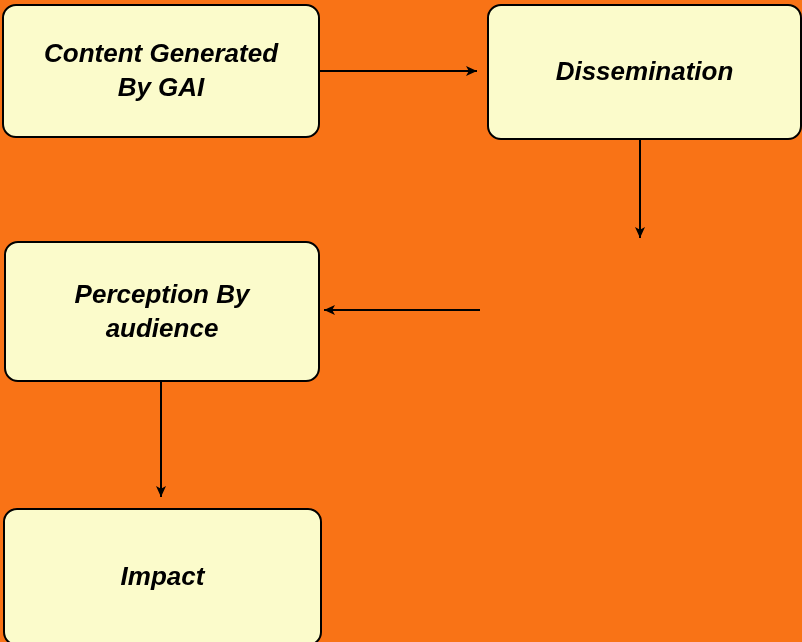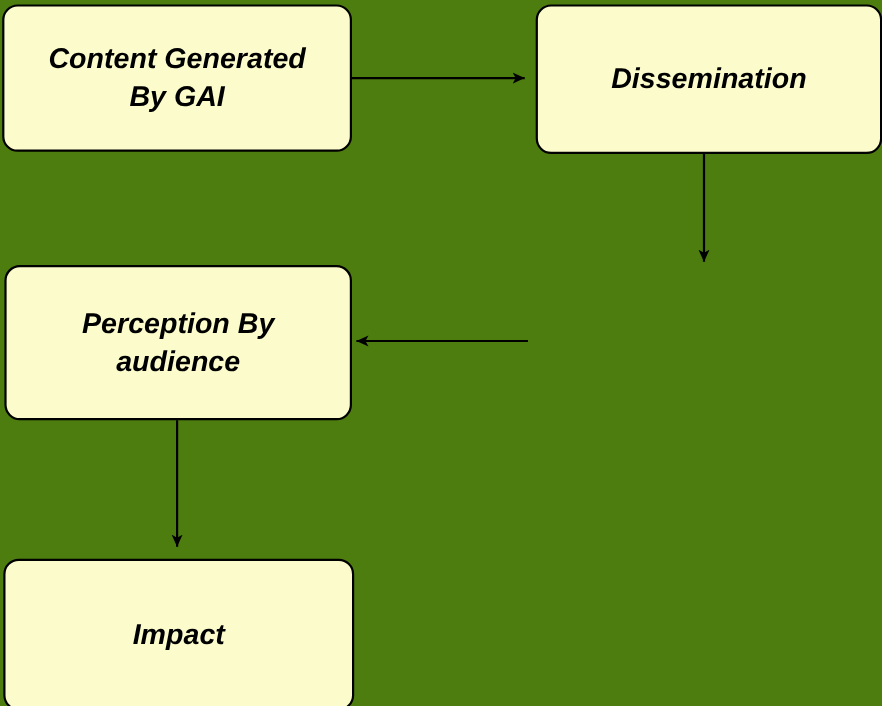--- a/index.html
+++ b/index.html
@@ -4,21 +4,21 @@
 <style>
   html, body {
     margin: 0;
     padding: 0;
     background: #ffffff;
   }
   .canvas {
     position: relative;
     width: 802px;
     height: 642px;
-    background: #4d7c0f;
+    background: #f97316;
     font-family: "Liberation Sans", sans-serif;
     overflow: hidden;
   }
   .edges-layer {
     position: absolute;
     left: 0;
     top: 0;
     width: 802px;
     height: 642px;
     pointer-events: none;

